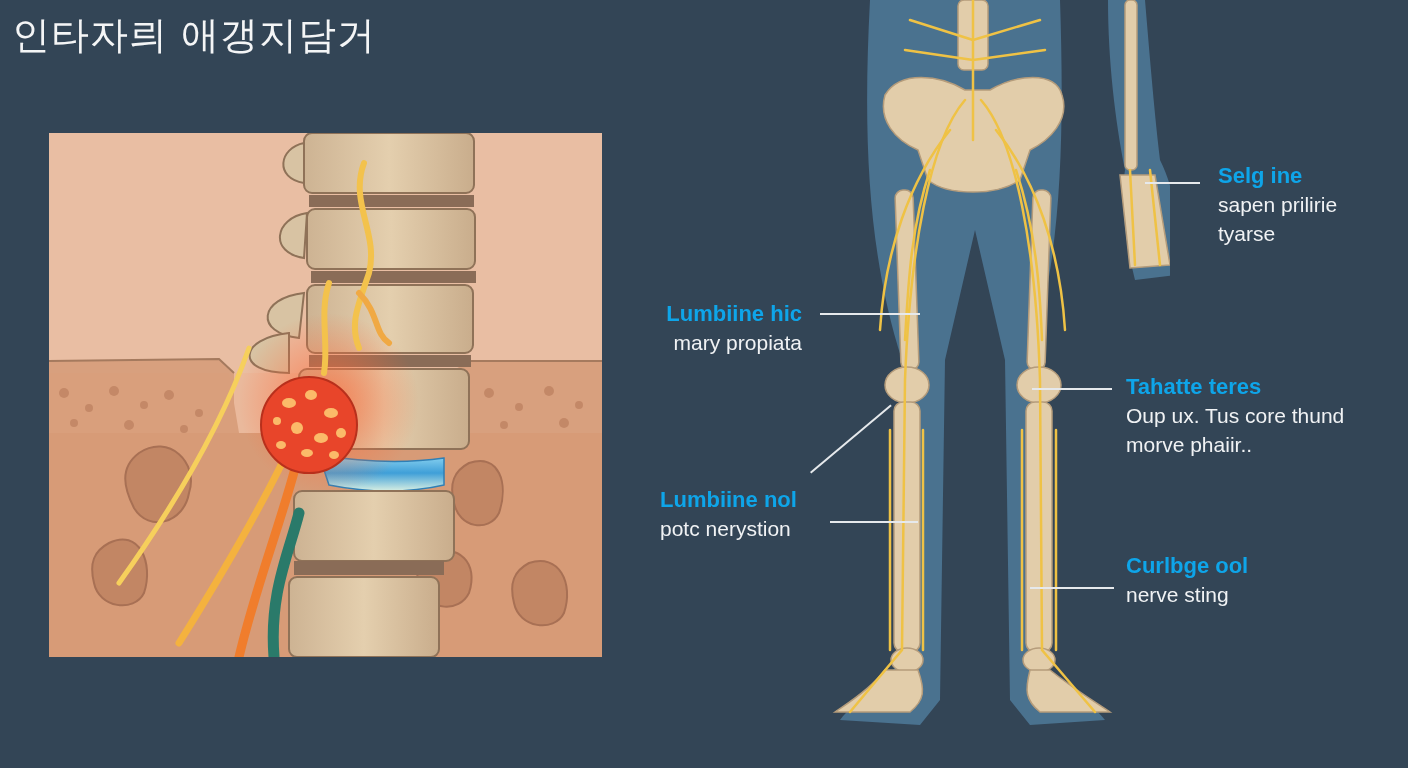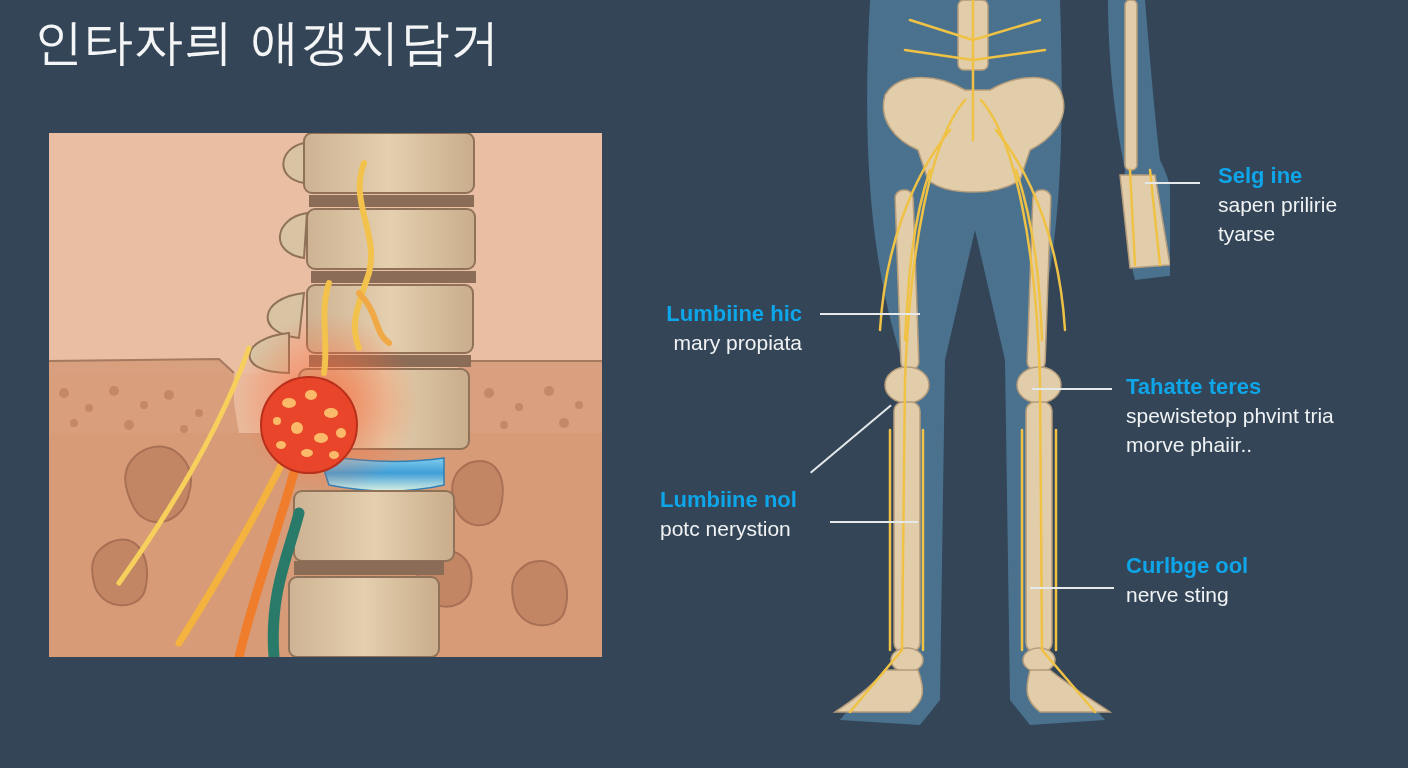--- a/index.html
+++ b/index.html
@@ -3,23 +3,23 @@
 <meta charset="utf-8">
 <style>
   html, body { margin:0; padding:0; }
   body {
     width:1408px; height:768px; overflow:hidden;
     background:#334556;
     font-family:"Liberation Sans", "DejaVu Sans", sans-serif;
     position:relative; color:#fff;
   }
   .title {
-    position:absolute; left:34px; top:10px;
+    position:absolute; left:12px; top:10px;
     font-family:"DejaVu Sans", sans-serif;
-    font-size:49px; font-weight:400; color:#f4f5f6; letter-spacing:1px;
+    font-size:38px; font-weight:400; color:#f4f5f6; letter-spacing:1px;
   }
   .panel {
     position:absolute; left:49px; top:133px; width:553px; height:524px;
     overflow:hidden; background:#eab99c;
   }
   .panel svg, .body-fig svg { display:block; }
   .body-fig { position:absolute; left:790px; top:0; width:380px; height:768px; }
   .label { position:absolute; }
   .label .h { font-weight:700; font-size:22px; color:#0ea5e9; line-height:28px; }
   .label .d { font-weight:400; font-size:21px; color:#f0f2f4; line-height:29px; }
@@ -185,21 +185,21 @@
   <div class="d">tyarse</div>
 </div>
 
 <div class="label" style="left:652px;top:300px;text-align:right;width:150px;">
   <div class="h">Lumbiine hic</div>
   <div class="d">mary propiata</div>
 </div>
 
 <div class="label" style="left:1126px;top:373px;">
   <div class="h">Tahatte teres</div>
-  <div class="d">spewistetop phvint tria</div>
+  <div class="d">Oup ux. Tus core thund</div>
   <div class="d">morve phaiir..</div>
 </div>
 
 <div class="label" style="left:660px;top:486px;">
   <div class="h">Lumbiine nol</div>
   <div class="d">potc nerystion</div>
 </div>
 
 <div class="label" style="left:1126px;top:552px;">
   <div class="h">Curlbge ool</div>

